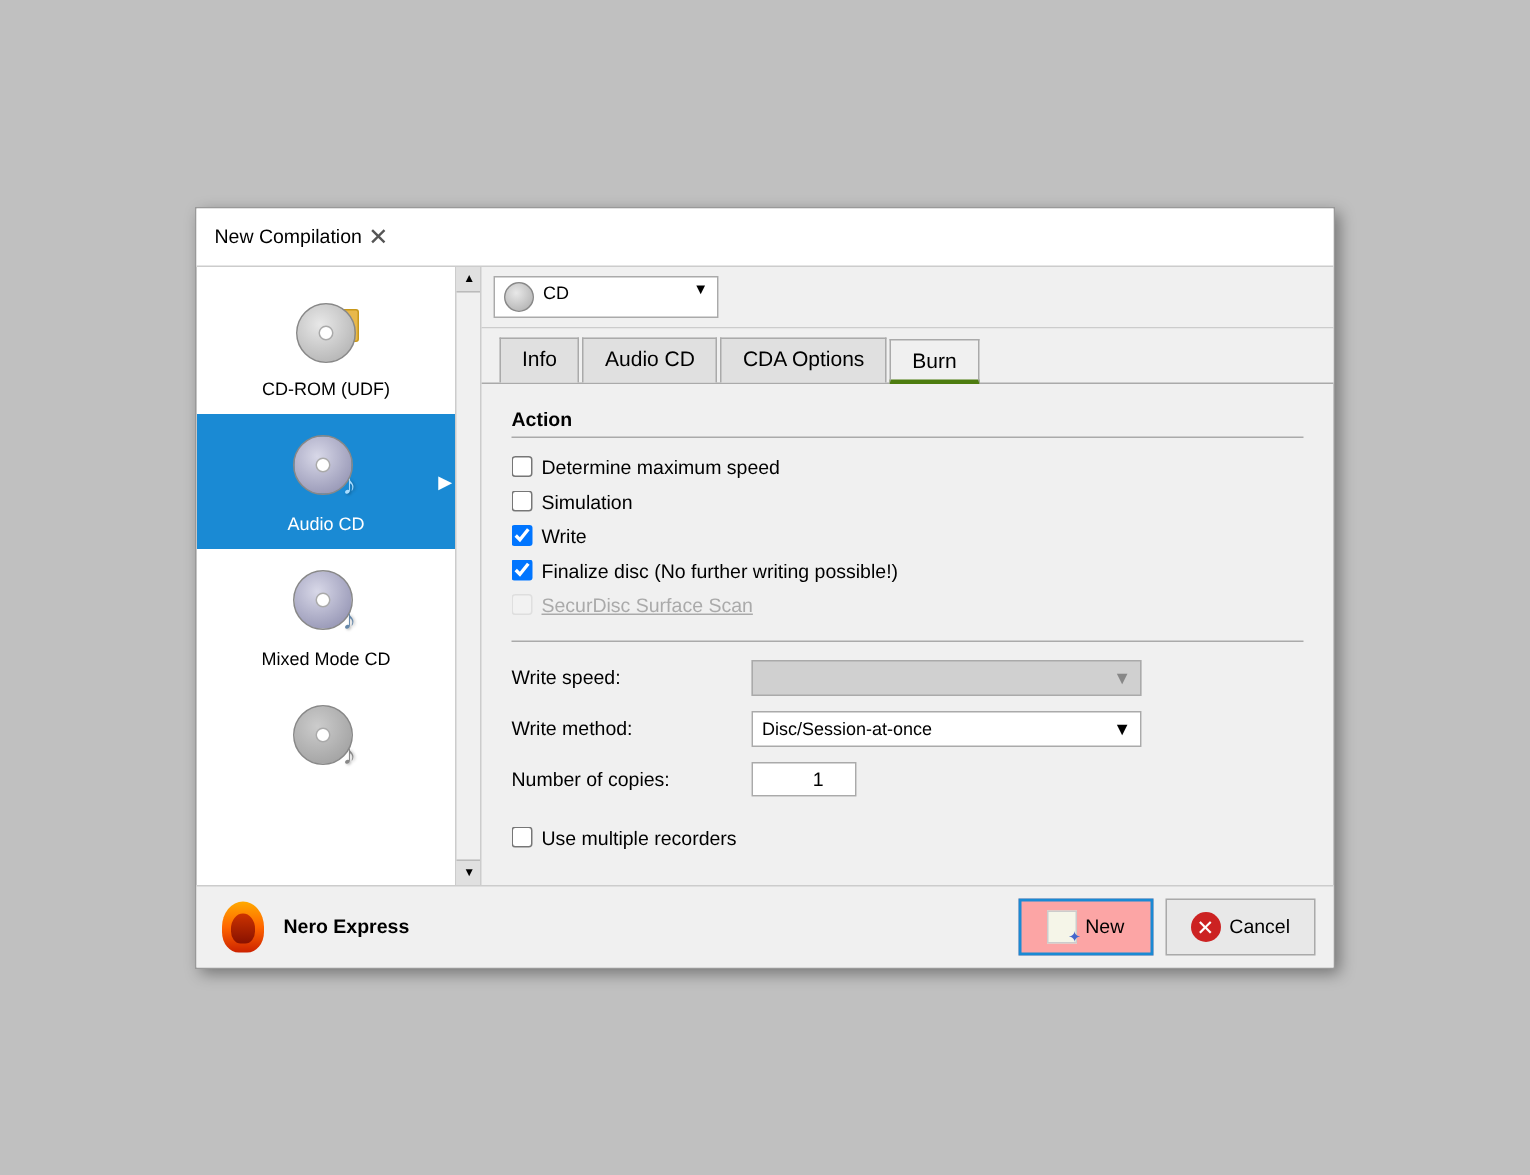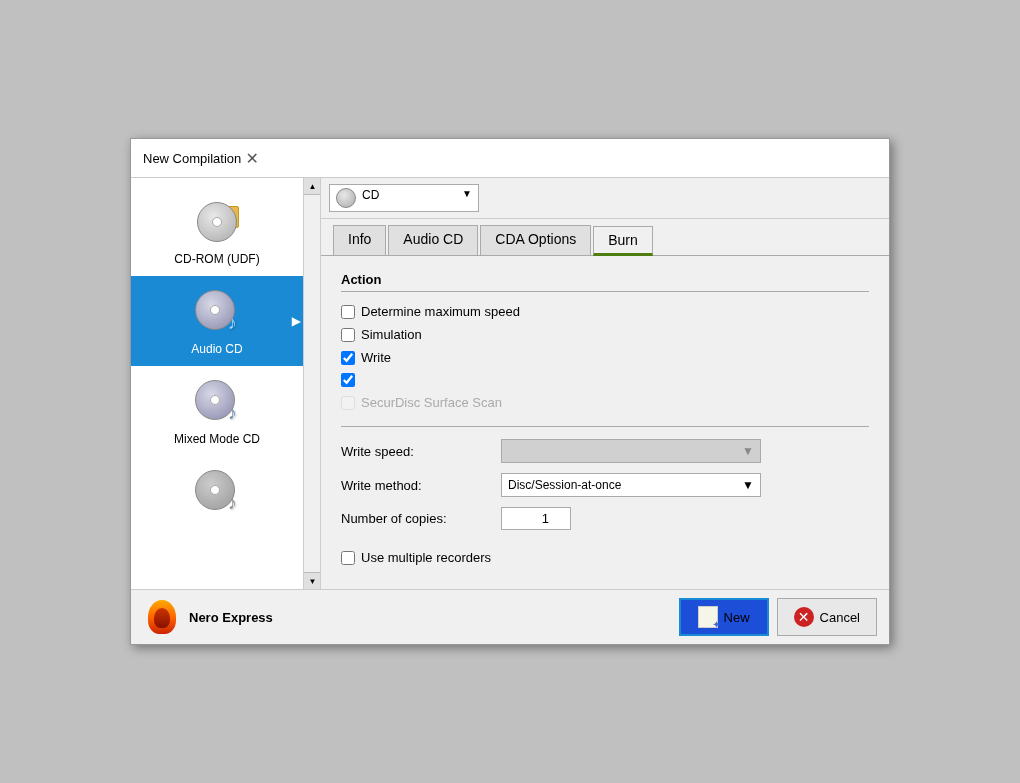--- a/index.html
+++ b/index.html
@@ -297,20 +297,21 @@
       cursor: pointer;
     }
 
     .checkbox-row label {
       font-size: 13px;
       cursor: pointer;
     }
 
     .checkbox-row.disabled label {
       color: #aaa;
+      text-decoration: underline;
     }
 
     .checkbox-row.disabled input {
       opacity: 0.5;
     }
 
     .writing-section {
       margin-top: 16px;
     }
 
@@ -394,21 +395,21 @@
       font-size: 13px;
       display: flex;
       align-items: center;
       gap: 6px;
       min-width: 90px;
       justify-content: center;
     }
 
     .btn.primary {
       border: 2px solid #1a8ad4;
-      background: #1d4ed8;
+      background: #fca5a5;
     }
 
     .btn.cancel-btn {
       background: #e8e8e8;
     }
 
     .btn-icon-new {
       width: 20px;
       height: 22px;
       background: #f5f5e8;
@@ -542,20 +543,21 @@
             <label for="cb-simulation">Simulation</label>
           </div>
 
           <div class="checkbox-row">
             <input type="checkbox" id="cb-write" checked="" style="">
             <label for="cb-write">Write</label>
           </div>
 
           <div class="checkbox-row">
             <input type="checkbox" id="cb-finalize" checked="" style="">
+            <label for="cb-finalize">Finalize disc (No further writing possible!)</label>
           </div>
 
 
           <div class="checkbox-row disabled">
             <input type="checkbox" id="cb-securedisc" disabled="" style="">
             <label for="cb-securedisc">SecurDisc Surface Scan</label>
           </div>
         </div>
 
         <div class="writing-section">

